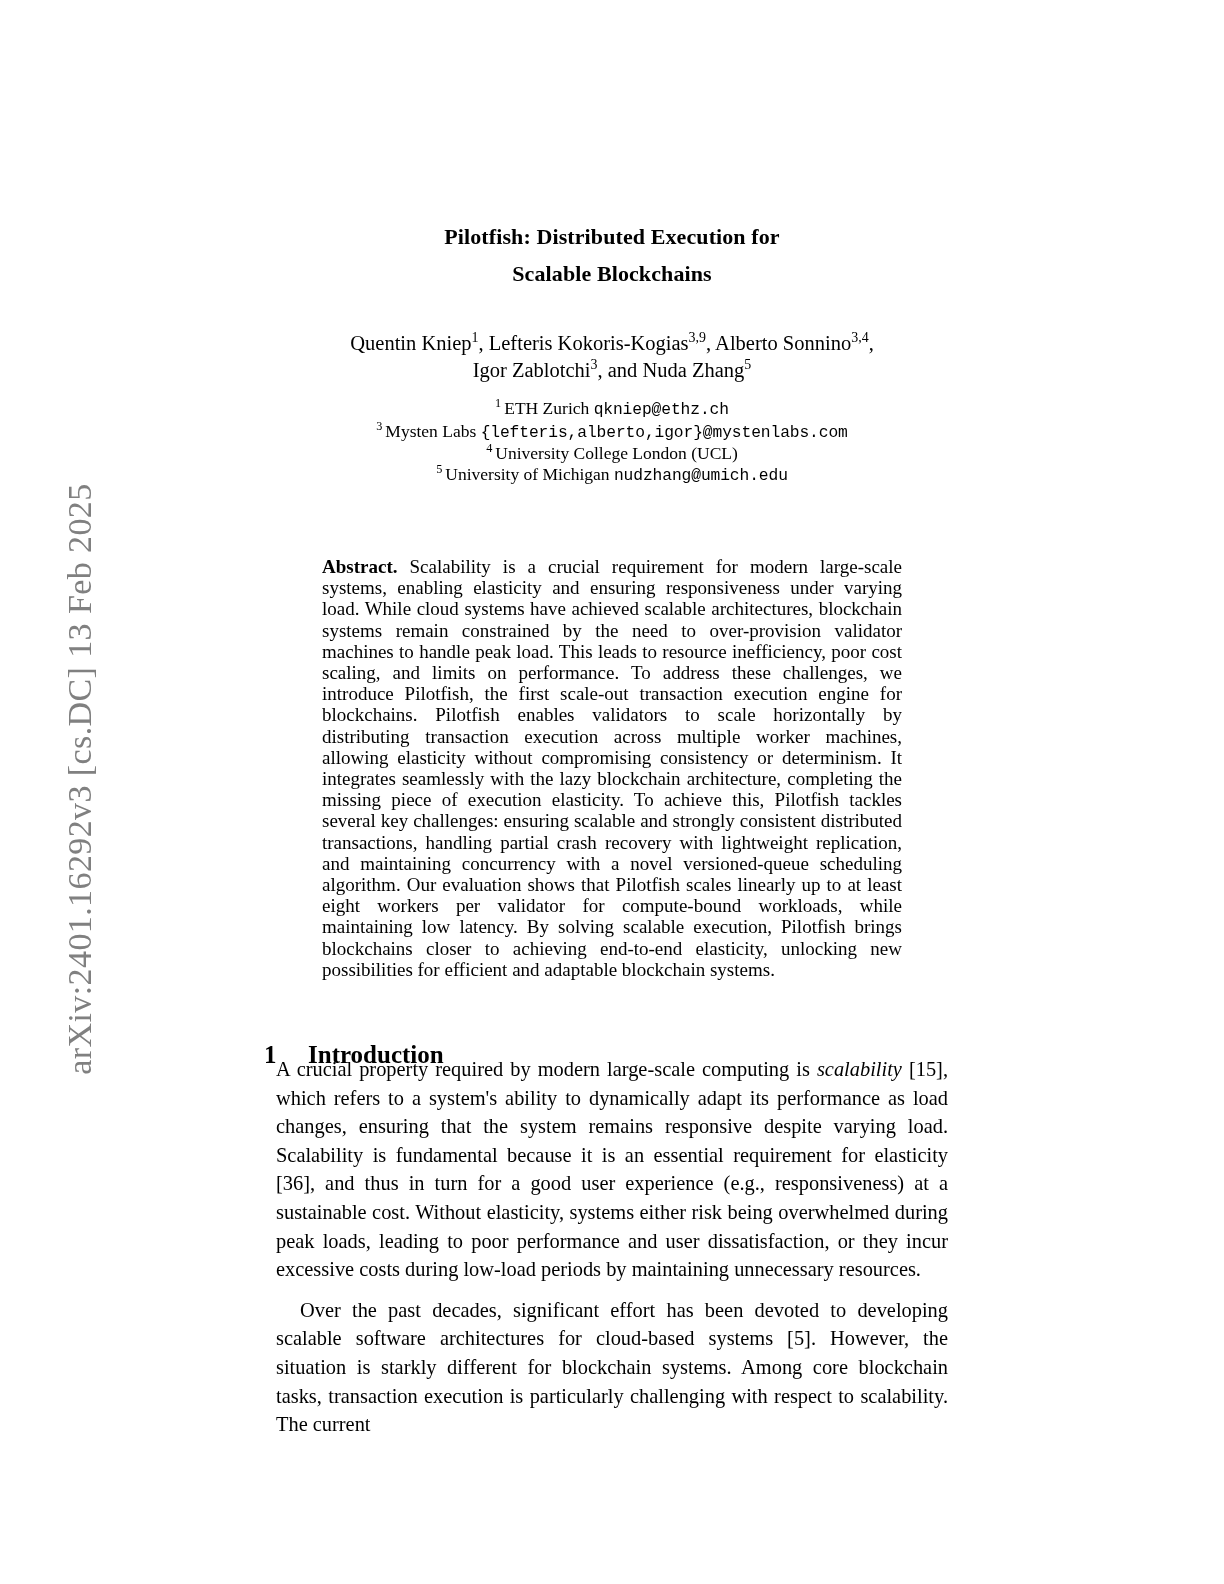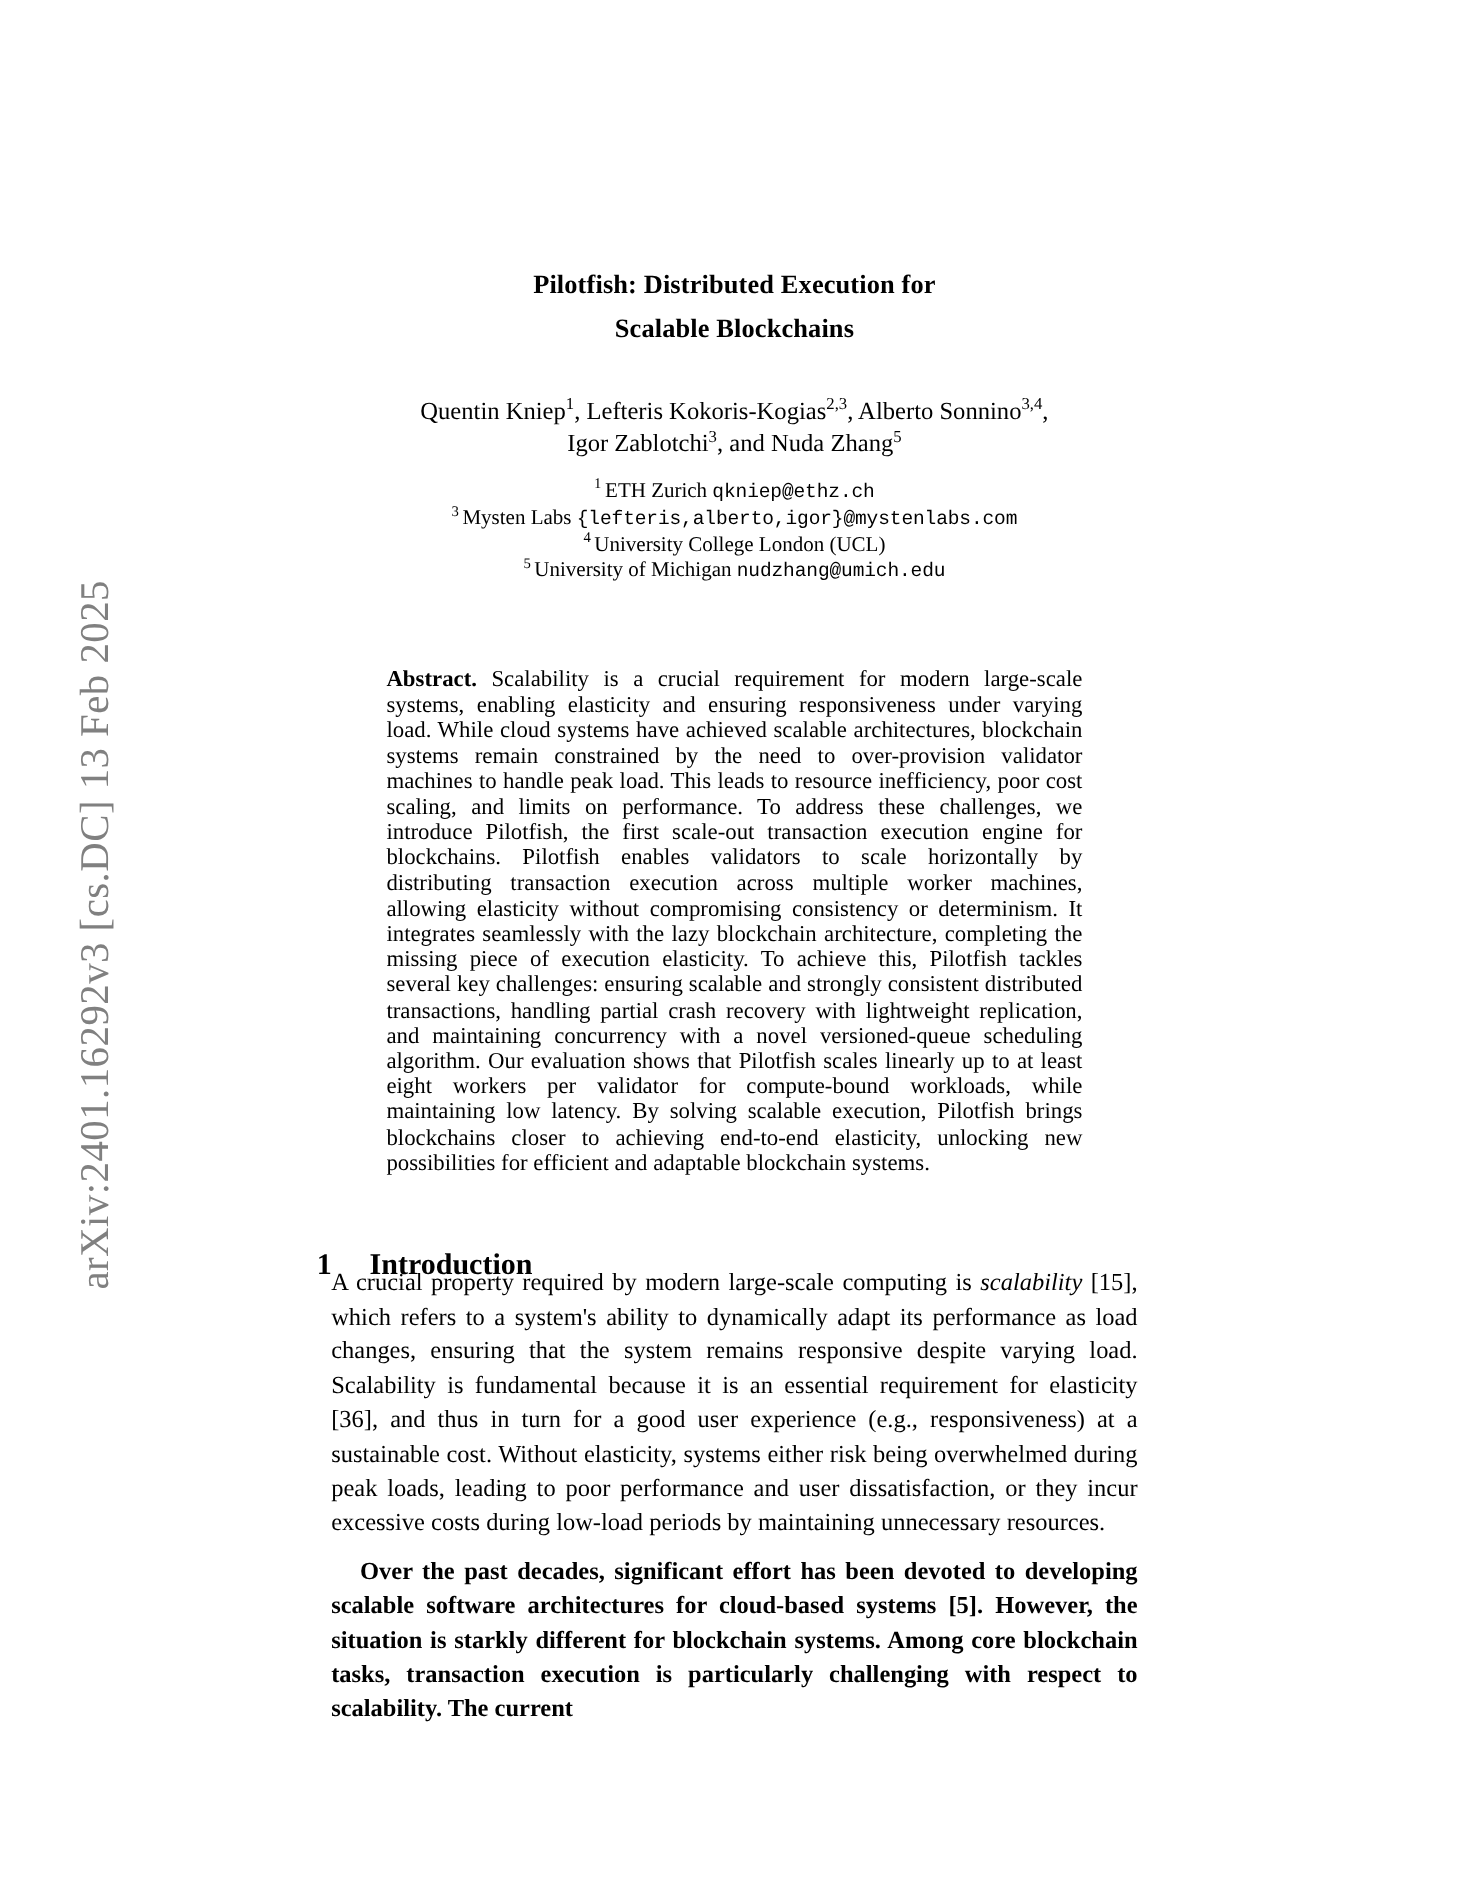--- a/index.html
+++ b/index.html
@@ -142,41 +142,40 @@
     font-size: 20.4px;
     line-height: 28.6px;
     text-align: justify;
     text-justify: inter-word;
   }
   .body-col p {
     margin: 12px;
   }
   .body-col p.indent {
     text-indent: 24px;
-    font-weight: bold;
   }
   .it { font-style: italic; }
 </style>
 </head>
 <body>
 
 <div class="arxiv-stamp">
   <div class="arxiv-stamp-text">arXiv:2401.16292v3  [cs.DC]  13 Feb 2025</div>
 </div>
 
 <div class="page">
 
   <div class="title-block">
     <div class="title-line">Pilotfish: Distributed Execution for</div>
     <div class="title-line">Scalable Blockchains</div>
   </div>
 
   <div class="authors-block">
     <div class="authors-line">
-      <span>Quentin Kniep</span><sup>1</sup><span>, Lefteris Kokoris-Kogias</span><sup>2,3</sup><span>, Alberto Sonnino</span><sup>3,4</sup><span>,</span>
+      <span>Quentin Kniep</span><sup>1</sup><span>, Lefteris Kokoris-Kogias</span><sup>3,9</sup><span>, Alberto Sonnino</span><sup>3,4</sup><span>,</span>
     </div>
     <div class="authors-line">
       <span>Igor Zablotchi</span><sup>3</sup><span>, and Nuda Zhang</span><sup>5</sup>
     </div>
   </div>
 
   <div class="affil-block">
     <div class="affil-line">
       <sup>1</sup><span>ETH Zurich</span> <span class="mono">qkniep@ethz.ch</span>
     </div>

